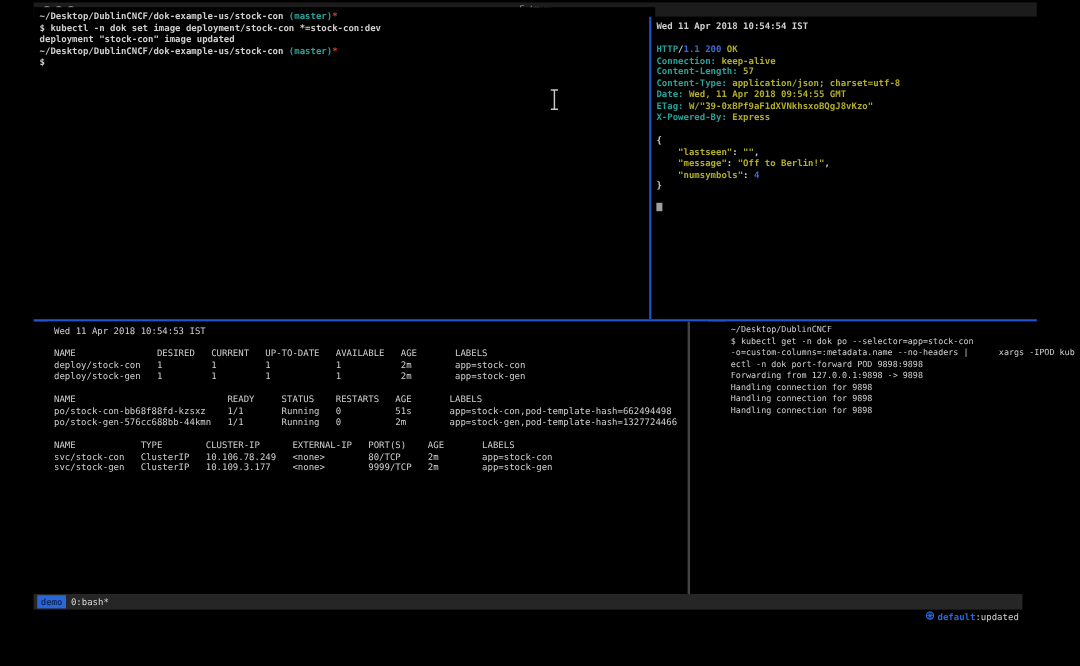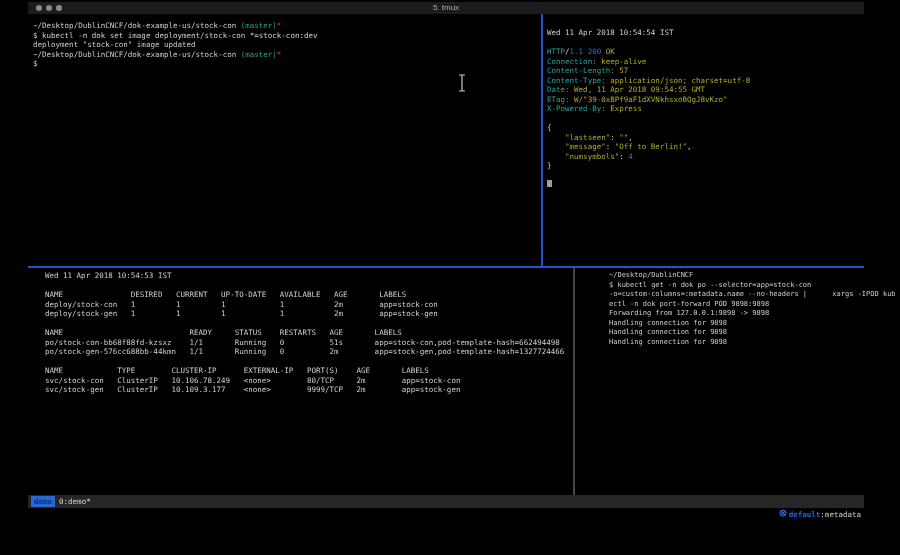--- a/index.html
+++ b/index.html
@@ -17,29 +17,29 @@
   
   .pane{position:absolute;font-family:"DejaVu Sans Mono",monospace;font-size:7.5px;
         line-height:9.5px;color:#cfcfcf;white-space:pre;overflow:hidden;background:#000;}
   .pane .line{height:9.5px;}
   .seg.fg{color:#cfcfcf;}
   .seg.cyan{color:#2aa198;}
   .seg.yellow{color:#b2ad28;}
   .seg.blue{color:#3e68cf;text-align:right;}
   .seg.red{color:#c74634;}
   .seg.cursor{display:inline-block;width:5px;height:7px;background:#9f9f9f;}
-  #pane-tl{left:0;top:16px;width:513px;height:252px;padding:3px 0 0 5px;}
+  #pane-tl{left:0;top:4px;width:513px;height:252px;padding:3px 0 0 5px;font-weight:bold;}
   #vdiv1{position:absolute;left:513px;top:12px;width:2px;height:252px;background:#2153cc;}
-  #pane-tr{left:515px;top:12px;width:321px;height:252px;padding:14px 0 0 4px;}
+  #pane-tr{left:515px;top:12px;width:321px;height:252px;padding:3px 0 0 4px;font-weight:bold;}
   #hdiv{position:absolute;left:0;top:264px;width:836px;height:2px;background:#2153cc;}
   #pane-bl{left:12px;top:266px;width:545px;height:227px;padding:3px 0 0 5px;}
   #vdiv2{position:absolute;left:545px;top:266px;width:2px;height:227px;background:#454545;}
   #pane-br{left:547px;top:266px;width:289px;height:227px;padding:3px 0 0 4px;font-size:7px;margin-left:30px;}
   
-  .statusbar{position:absolute;left:0;right:0;bottom:0;height:13px;background:#262626;
+  .statusbar{position:absolute;left:0;right:12px;bottom:0;height:13px;background:#262626;
              display:flex;align-items:flex-start;justify-content:space-between;
              font-size:7.5px;line-height:13px;padding:0 3px;box-sizing:border-box;color:#d0d0d0;}
   .status-left,.status-right{display:flex;align-items:center;white-space:pre;}
   .session-badge{background:#2b66d9;color:#0d2f66;font-weight:bold;padding:0 3px;height:11px;line-height:11px;}
   .window-tab{color:#d8d8d8;margin-left:4px;}
   .kctx{color:#2b66d9;font-weight:bold;}
   .kns{color:#d0d0d0;}
   .helm-icon{margin-right:2px;display:inline-block;}
   
   .ibeam{position:absolute;left:430px;top:72px;width:8px;height:18px;}
@@ -74,28 +74,28 @@
 
   <div class="ibeam">
     <svg width="8" height="18" viewBox="0 0 8 18">
       <path d="M1 1 H7 M4 1 V17 M1 17 H7" stroke="#c8c8c8" stroke-width="1.2" fill="none"></path>
     </svg>
   </div>
 
   <div class="statusbar">
     <div class="status-left">
       <span class="session-badge">demo</span>
-      <span class="window-tab">0:demo*</span>
+      <span class="window-tab">0:bash*</span>
     </div>
     <div class="status-right">
       <span class="helm-icon">
         <svg width="8" height="8" viewBox="0 0 8 8">
           <circle cx="4" cy="4" r="3" stroke="#2b66d9" stroke-width="1" fill="none"></circle>
           <path d="M4 0.5 V7.5 M0.5 4 H7.5 M1.6 1.6 L6.4 6.4 M6.4 1.6 L1.6 6.4" stroke="#2b66d9" stroke-width="0.8"></path>
           <circle cx="4" cy="4" r="1" fill="#2b66d9"></circle>
         </svg>
       </span>
       <span class="kctx">default</span>
-      <span class="kns">:metadata</span>
+      <span class="kns">:updated</span>
     </div>
   </div>
 
 </div>
 
 </body></html>

